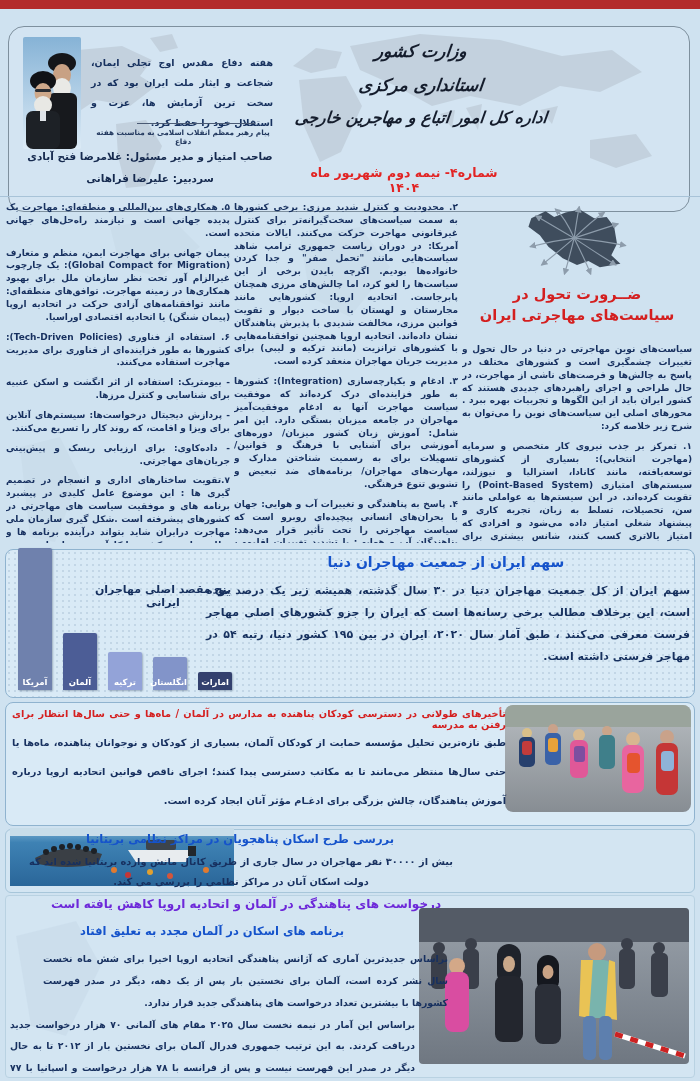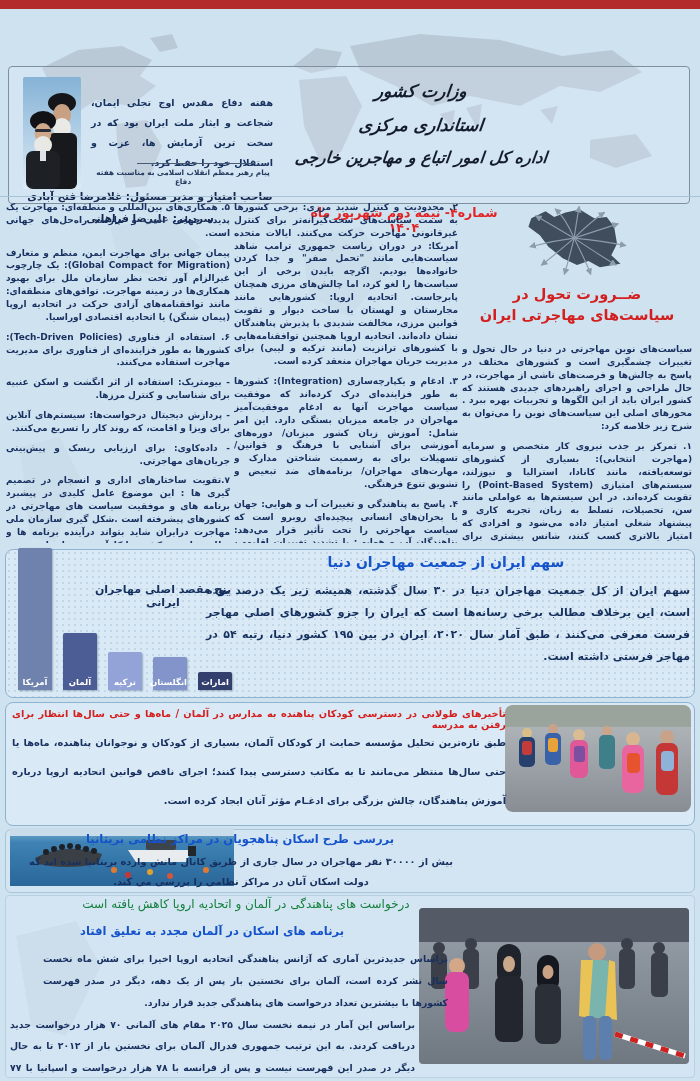--- a/index.html
+++ b/index.html
@@ -4,22 +4,22 @@
 <style>
   * { margin:0; padding:0; box-sizing:border-box; }
   html,body { width:700px; }
   body { font-family:"DejaVu Sans", sans-serif; direction:rtl; }
   .page { position:relative; width:700px; height:1081px; background:#cfe2f0; overflow:hidden; }
 
   .top-bar { position:absolute; left:0; top:0; width:700px; height:9px; background:#b32b2b; }
 
   
   .world-map { position:absolute; left:0; top:10px; width:700px; height:190px; }
-  .header-panel { position:absolute; left:8px; top:26px; width:682px; height:138px;
-    border:1px solid #7e909e; border-radius:4px; background:rgba(222,236,247,.25);margin-top:40px; }
+  .header-panel { position:absolute; left:8px; top:26px; width:682px; height:186px;
+    border:1px solid #7e909e; border-radius:16px; background:rgba(222,236,247,.25); }
   .leaders { position:absolute; left:14px; top:10px; width:58px; height:112px; overflow:hidden; border-radius:2px; }
   .quote { position:absolute; left:82px; top:26px; width:182px; font-size:9.5px; font-weight:bold;
     color:#16305e; line-height:2.1; text-align:justify; }
   .quote-divider { position:absolute; left:128px; top:96px; width:118px; border-top:1px solid #4a5a74; }
   .quote-attribution { position:absolute; left:84px; top:101px; width:180px; font-size:7.3px;
     color:#23395f; text-align:center; font-weight:bold; }
   .org-block { position:absolute; left:262px; top:14px; width:300px; text-align:center;
     color:#141c2c; font-style:italic; font-weight:bold; }
   .org-l1 { font-size:17px; transform:skewX(-6deg); }
   .org-l2 { font-size:17px; margin-top:14px; transform:skewX(-6deg); }
@@ -73,21 +73,21 @@
   .britain-title { position:absolute; left:10px; top:2px; width:448px; text-align:center;
     color:#1553cb; font-size:11.5px; font-weight:bold; }
   .britain-body { position:absolute; left:10px; top:22px; width:450px; color:#17305f;
     font-size:9.8px; font-weight:bold; line-height:2.0; text-align:center; }
 
   
   .germany-panel { position:absolute; left:5px; top:895px; width:690px; height:183px; background:#d3e5f2;
     border:1px solid #b9d2e2; border-radius:4px; }
   .germany-map-watermark { position:absolute; left:0; top:0; width:690px; height:183px; opacity:.25; }
   .germany-title1 { position:absolute; left:15px; top:1px; width:450px; text-align:center;
-    color:#15803d; font-size:12px; font-weight:normal; }
+    color:#6d28d9; font-size:12px; font-weight:bold; }
   .street-photo { position:absolute; left:413px; top:12px; width:270px; height:156px; border-radius:4px; overflow:hidden; }
   .germany-title2 { position:absolute; left:2px; top:28px; width:408px; text-align:center;
     color:#1553cb; font-size:11.5px; font-weight:bold; }
   .germany-para1 { position:absolute; left:4px; top:52px; width:405px; color:#17305f;
     font-size:9.3px; font-weight:bold; line-height:2.35; text-align:justify;margin-left:33px; }
   .germany-para2 { position:absolute; left:4px; top:118px; width:405px; color:#17305f;
     font-size:9.3px; font-weight:bold; line-height:2.3; text-align:justify; }
 </style>
 </head>
 <body>

